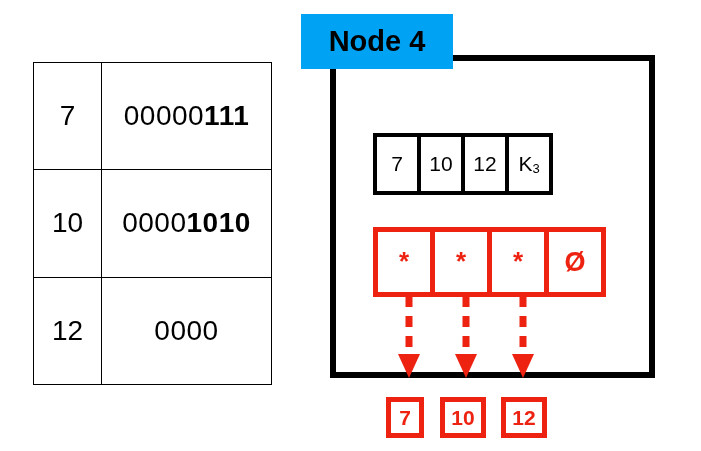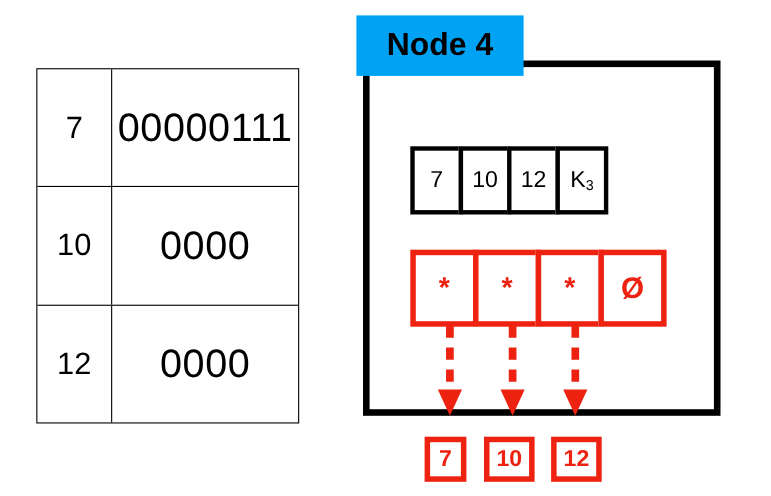--- a/index.html
+++ b/index.html
@@ -44,42 +44,42 @@
     justify-content: center;
     font-size: 28px;
     font-weight: 400;
     letter-spacing: 0px;
   }
   .bt-bin {
     flex: 1 1 auto;
     display: flex;
     align-items: center;
     justify-content: center;
-    font-size: 36px;
+    font-size: 28px;
     letter-spacing: 0.5px;
   }
   .bt-bin .pre { font-weight: 400; }
-  .bt-bin .suf { font-weight: 400; }
+  .bt-bin .suf { font-weight: 700; }
 
   
   #node-box {
     position: absolute;
     left: 330px;
     top: 55px;
     width: 325px;
     height: 323px;
     border: 6px solid #000000;
     box-sizing: border-box;
     background: transparent;
   }
 
   
   #node-label {
     position: absolute;
-    left: 324px;
+    left: 301px;
     top: 14px;
     width: 152px;
     height: 55px;
     background: #00A2F3;
     display: flex;
     align-items: center;
     justify-content: center;
     z-index: 5;
   }
   #node-label .lbl {
@@ -193,20 +193,21 @@
     <div class="bt-bin">
       <span class="pre">00000</span>
         <span class="suf">111</span>
     </div>
   </div>
 
   <div class="bt-row">
     <div class="bt-dec">10</div>
     <div class="bt-bin">
       <span class="pre">0000</span>
+        <span class="suf">1010</span>
     </div>
   </div>
 
   <div class="bt-row">
     <div class="bt-dec">12</div>
     <div class="bt-bin">
       <span class="pre">0000</span>
     </div>
   </div>
 

